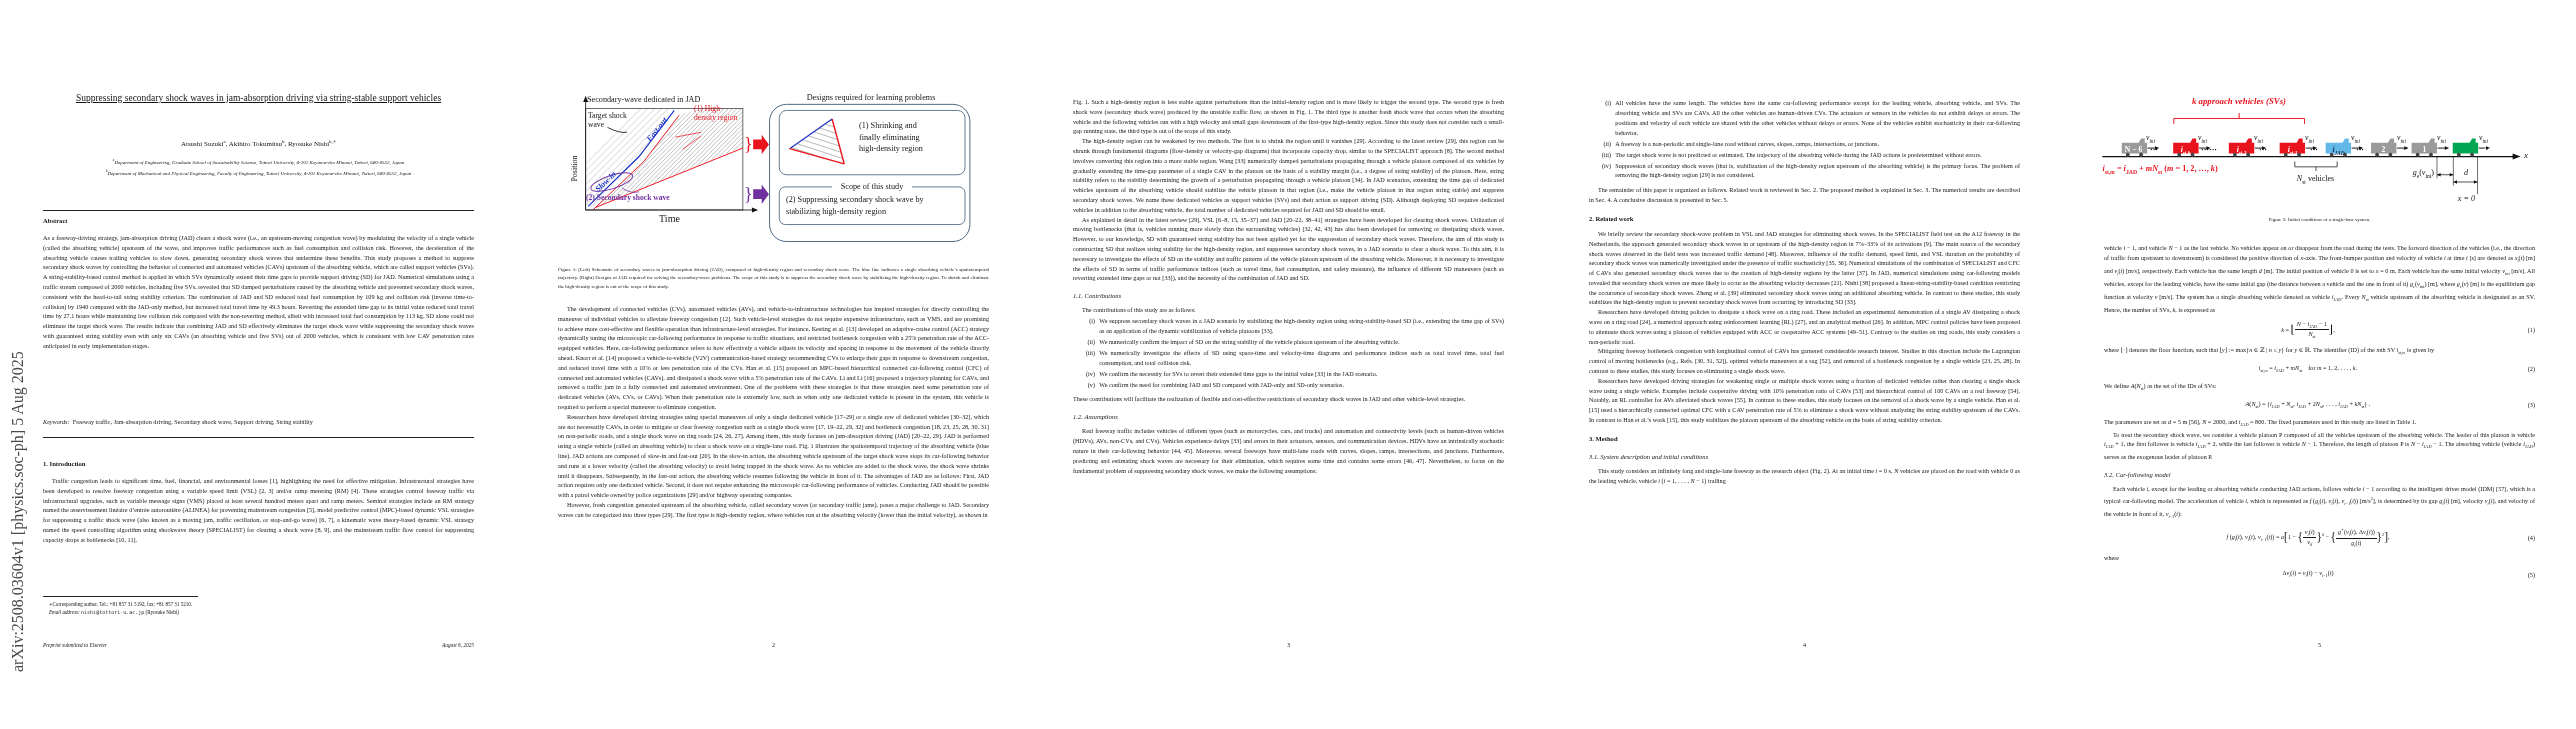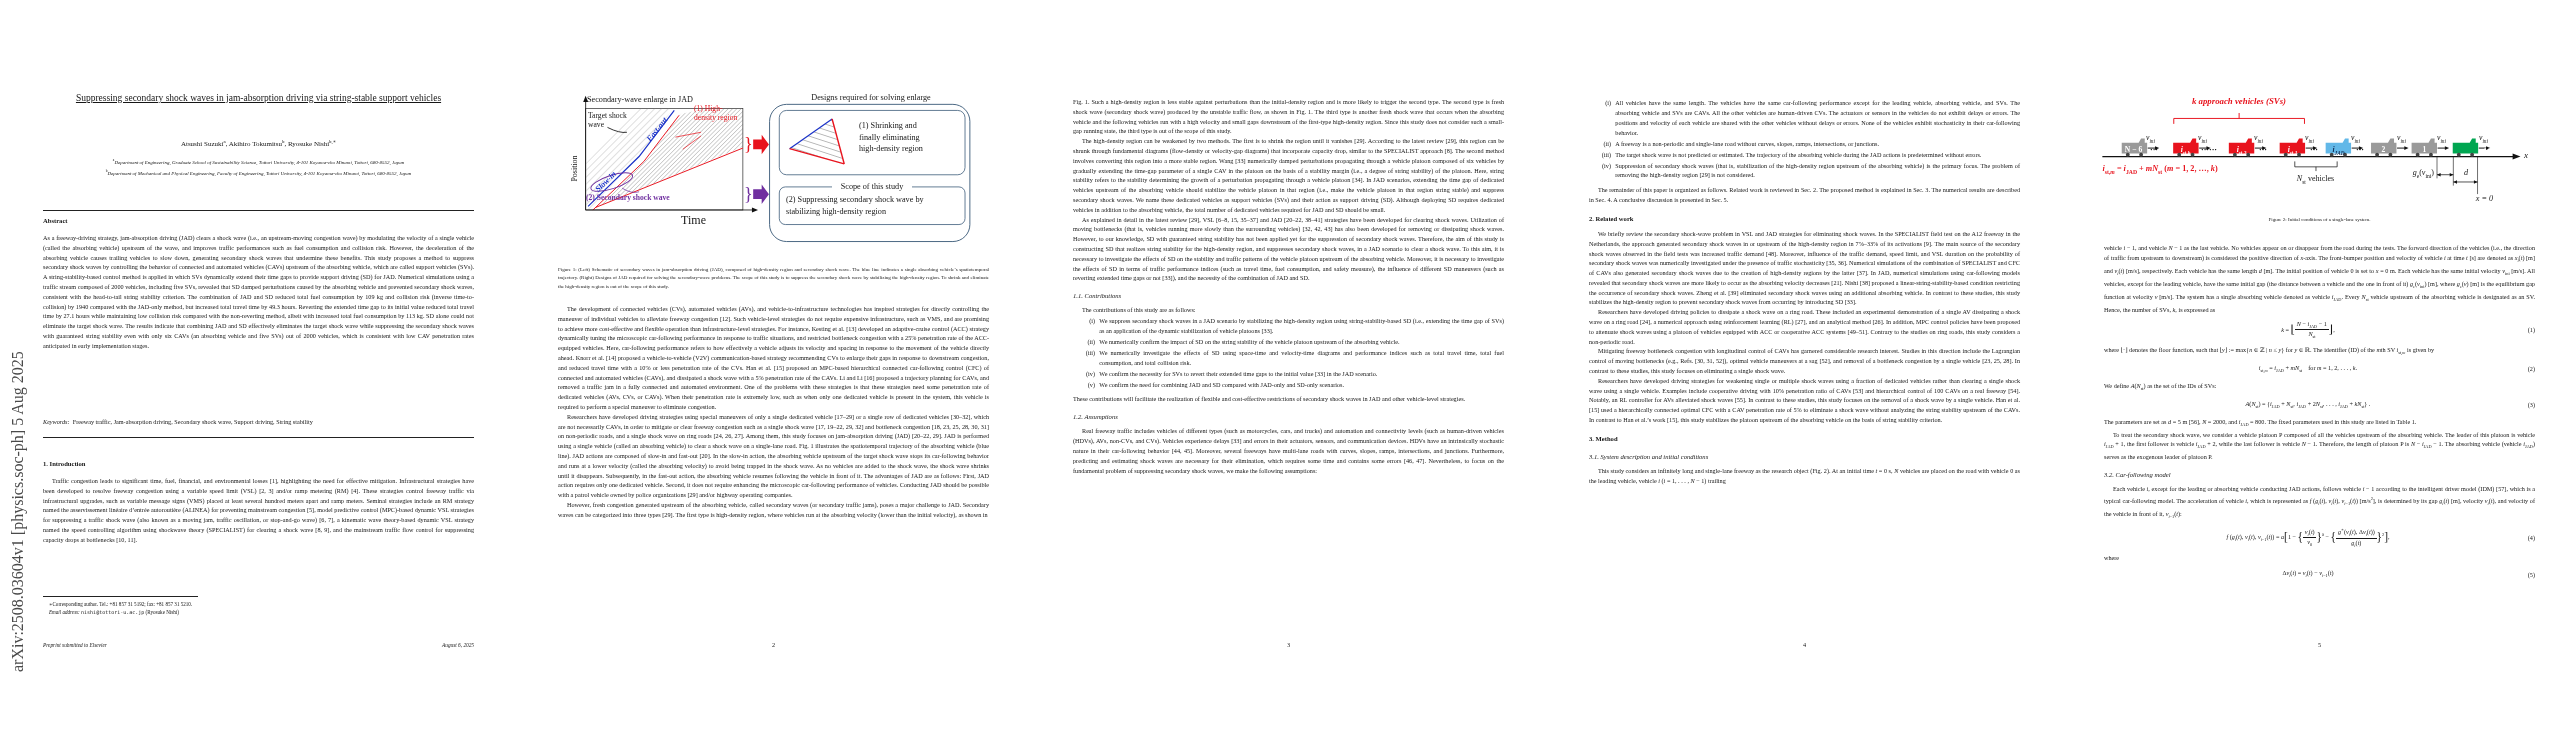--- a/index.html
+++ b/index.html
@@ -123,29 +123,29 @@
 
         <rect x="365" y="22" width="330" height="226" rx="28" fill="#fff" stroke="#3a5a78" stroke-width="1.5"></rect>
         <rect x="381" y="32" width="306" height="106" rx="12" fill="#fff" stroke="#3a5a78" stroke-width="1.3"></rect>
         <rect x="381" y="158" width="306" height="62" rx="10" fill="#fff" stroke="#3a5a78" stroke-width="1.3"></rect>
 
         <polygon points="398,95 468,46 488,120" fill="url(#hC)"></polygon>
         <line x1="398" y1="95" x2="468" y2="46" stroke="#1a32c8" stroke-width="2"></line>
         <line x1="468" y1="46" x2="488" y2="120" stroke="#e8131d" stroke-width="2.4"></line>
         <line x1="488" y1="120" x2="398" y2="95" stroke="#e8131d" stroke-width="2.4"></line>
       </svg>
-      <div class="fl fig-serif" style="left:39px;top:3.6px;font-size:8.2px">Secondary-wave enlarge in JAD</div>
+      <div class="fl fig-serif" style="left:39px;top:3.6px;font-size:8.2px">Secondary-wave dedicated in JAD</div>
       <div class="fl fig-serif" style="left:13.4px;top:73px;transform:rotate(-90deg);transform-origin:center;font-size:8px">Position</div>
-      <div class="fl fig-serif" style="left:85px;top:122px;width:73px;text-align:right;font-size:12px">Time</div>
+      <div class="fl fig-serif" style="left:85px;top:122px;width:73px;text-align:center;font-size:10px">Time</div>
       <div class="fl fig-serif" style="left:40px;top:20px;font-size:7.6px;line-height:9px;white-space:normal;width:67px">Target shock<br>wave</div>
       <div class="fl blue-it" style="left:45px;top:86px;font-size:8px;transform:rotate(-44deg)">Slow-in</div>
       <div class="fl blue-it" style="left:95px;top:34px;font-size:8px;transform:rotate(-52deg)">Fast-out</div>
       <div class="fl fig-serif red" style="left:146px;top:13px;font-size:7.6px;line-height:9px;white-space:normal;width:66px">(1) High-<br>density region</div>
       <div class="fl fig-serif purple" style="left:38px;top:102px;font-size:7.6px">(2) Secondary shock wave</div>
-      <div class="fl fig-serif" style="left:226px;top:2.4px;width:194px;text-align:center;font-size:8.2px;background:#fff">Designs required for solving enlarge</div>
+      <div class="fl fig-serif" style="left:226px;top:2.4px;width:194px;text-align:center;font-size:8.2px;background:#fff">Designs required for learning problems</div>
       <div class="fl fig-serif" style="left:311px;top:29px;font-size:8.2px;line-height:11.5px;white-space:normal;width:106px">(1) Shrinking and<br>finally eliminating<br>high-density region</div>
       <div class="fl fig-serif" style="left:284px;top:91px;width:80px;text-align:center;font-size:8.2px;background:#fff;z-index:2">Scope of this study</div>
       <div class="fl fig-serif" style="left:238px;top:103px;font-size:8.2px;line-height:12px;white-space:normal;width:175px">(2) Suppressing secondary shock wave by<br>stabilizing high-density region</div>
     </div>
     <div class="blk caption just" style="left:43px;top:266px;width:431px">Figure 1: (Left) Schematic of secondary waves in jam-absorption driving (JAD), composed of high-density region and secondary shock wave. The blue line indicates a single absorbing vehicle’s spatiotemporal trajectory. (Right) Designs of JAD required for solving the secondary-wave problems. The scope of this study is to suppress the secondary shock wave by stabilizing the high-density region. To shrink and eliminate the high-density region is out of the scope of this study.</div>
     <div class="blk bodytext" style="left:43px;top:304px;width:431px">
       <p class="par just">The development of connected vehicles (CVs), automated vehicles (AVs), and vehicle-to-infrastructure technologies has inspired strategies for directly controlling the maneuver of individual vehicles to alleviate freeway congestion [12]. Such vehicle-level strategies do not require expensive infrastructure, such as VMS, and are promising to achieve more cost-effective and flexible operation than infrastructure-level strategies. For instance, Kesting et al. [13] developed an adaptive-cruise control (ACC) strategy dynamically tuning the microscopic car-following performance in response to traffic situations, and restricted bottleneck congestion with a 25% penetration rate of the ACC-equipped vehicles. Here, car-following performance refers to how effectively a vehicle adjusts its velocity and spacing in response to the movement of the vehicle directly ahead. Knorr et al. [14] proposed a vehicle-to-vehicle (V2V) communication-based strategy recommending CVs to enlarge their gaps in response to downstream congestion, and reduced travel time with a 10% or less penetration rate of the CVs. Han et al. [15] proposed an MPC-based hierarchical connected car-following control (CFC) of connected and automated vehicles (CAVs), and dissipated a shock wave with a 5% penetration rate of the CAVs. Li and Li [16] proposed a trajectory planning for CAVs, and removed a traffic jam in a fully connected and automated environment. One of the problems with these strategies is that these strategies need some penetration rate of dedicated vehicles (AVs, CVs, or CAVs). When their penetration rate is extremely low, such as when only one dedicated vehicle is present in the system, this vehicle is required to perform a special maneuver to eliminate congestion.</p>
       <p class="par just">Researchers have developed driving strategies using special maneuvers of only a single dedicated vehicle [17–29] or a single row of dedicated vehicles [30–32], which are not necessarily CAVs, in order to mitigate or clear freeway congestion such as a single shock wave [17, 19–22, 29, 32] and bottleneck congestion [18, 23, 25, 28, 30, 31] on non-periodic roads, and a single shock wave on ring roads [24, 26, 27]. Among them, this study focuses on jam-absorption driving (JAD) [20–22, 29]. JAD is performed using a single vehicle (called an absorbing vehicle) to clear a shock wave on a single-lane road. Fig. 1 illustrates the spatiotemporal trajectory of the absorbing vehicle (blue line). JAD actions are composed of slow-in and fast-out [20]. In the slow-in action, the absorbing vehicle upstream of the target shock wave stops its car-following behavior and runs at a lower velocity (called the absorbing velocity) to avoid being trapped in the shock wave. As no vehicles are added to the shock wave, the shock wave shrinks until it disappears. Subsequently, in the fast-out action, the absorbing vehicle resumes following the vehicle in front of it. The advantages of JAD are as follows: First, JAD action requires only one dedicated vehicle. Second, it does not require enhancing the microscopic car-following performance of vehicles. Conducting JAD should be possible with a patrol vehicle owned by police organizations [29] and/or highway operating companies.</p>
       <p class="par just">However, fresh congestion generated upstream of the absorbing vehicle, called secondary waves (or secondary traffic jams), poses a major challenge to JAD. Secondary waves can be categorized into three types [29]. The first type is high-density region, where vehicles run at the absorbing velocity (lower than the initial velocity), as shown in</p>
     </div>
@@ -323,21 +323,21 @@
       <div class="fl" style="left:56px;top:55px;font-size:8px;font-weight:bold">···</div>
       <div class="fl" style="left:107px;top:55px;font-size:8px;font-weight:bold">······</div>
       <div class="fl" style="left:165px;top:55px;font-size:8px;font-weight:bold">···</div>
       <div class="fl" style="left:216px;top:55px;font-size:8px;font-weight:bold">···</div>
       <div class="fl" style="left:262px;top:55px;font-size:8px;font-weight:bold">···</div>
       
       <div class="fl red" style="left:8.5px;top:74px;font-weight:bold;font-size:8.2px;font-family:'Liberation Serif',serif"><i>i</i><sub>st,<i>m</i></sub> = <i>i</i><sub>JAD</sub> + <i>mN</i><sub>st</sub> (<i>m</i> = 1, 2, …, <i>k</i>)</div>
       <div class="fl fig-serif" style="left:194px;top:84px;width:55px;text-align:center;font-size:8px"><i>N</i><sub>st</sub> vehicles</div>
       <div class="fl fig-serif" style="left:296px;top:78px;width:44px;text-align:right;font-size:8px"><i>g</i><sub>e</sub>(<i>v</i><sub>ini</sub>)</div>
       <div class="fl fig-serif" style="left:366px;top:78px;width:12px;text-align:center;font-style:italic;font-size:8.2px">d</div>
-      <div class="fl fig-serif" style="left:371px;top:104px;width:39px;text-align:center;font-style:italic;font-size:8.2px">x = 0</div>
+      <div class="fl fig-serif" style="left:353px;top:104px;width:39px;text-align:center;font-style:italic;font-size:8.2px">x = 0</div>
       <div class="fl fig-serif" style="left:430px;top:60px;font-style:italic;font-size:9px">x</div>
     </div>
     <div class="blk caption center" style="left:43px;top:216px;width:431px">Figure 2: Initial conditions of a single-lane system.</div>
     <div class="blk bodytext" style="left:43px;top:243px;width:431px">
       <p class="nopar just">vehicle <i>i</i> − 1, and vehicle <i>N</i> − 1 as the last vehicle. No vehicles appear on or disappear from the road during the tests. The forward direction of the vehicles (i.e., the direction of traffic from upstream to downstream) is considered the positive direction of <i>x</i>-axis. The front-bumper position and velocity of vehicle <i>i</i> at time <i>t</i> [s] are denoted as <i>x<sub>i</sub></i>(<i>t</i>) [m] and <i>v<sub>i</sub></i>(<i>t</i>) [m/s], respectively. Each vehicle has the same length <i>d</i> [m]. The initial position of vehicle 0 is set to <i>x</i> = 0 m. Each vehicle has the same initial velocity <i>v</i><sub>ini</sub> [m/s]. All vehicles, except for the leading vehicle, have the same initial gap (the distance between a vehicle and the one in front of it) <i>g</i><sub>e</sub>(<i>v</i><sub>ini</sub>) [m], where <i>g</i><sub>e</sub>(<i>v</i>) [m] is the equilibrium gap function at velocity <i>v</i> [m/s]. The system has a single absorbing vehicle denoted as vehicle <i>i</i><sub>JAD</sub>. Every <i>N</i><sub>st</sub> vehicle upstream of the absorbing vehicle is designated as an SV. Hence, the number of SVs, <i>k</i>, is expressed as</p>
       <div class="eqrow">
         <span class="eq"><i>k</i> = <span class="bigbr">⌊</span><span class="frac"><span class="fnum"><i>N</i> − <i>i</i><sub>JAD</sub> − 1</span><span class="fden"><i>N</i><sub>st</sub></span></span><span class="bigbr">⌋</span>,</span>
         <span class="eqno">(1)</span>
       </div>
       <p class="nopar just">where ⌊·⌋ denotes the floor function, such that ⌊<i>y</i>⌋ := max{<i>n</i> ∈ ℤ | <i>n</i> ≤ <i>y</i>} for <i>y</i> ∈ ℝ. The identifier (ID) of the <i>m</i>th SV <i>i</i><sub>st,<i>m</i></sub> is given by</p>

